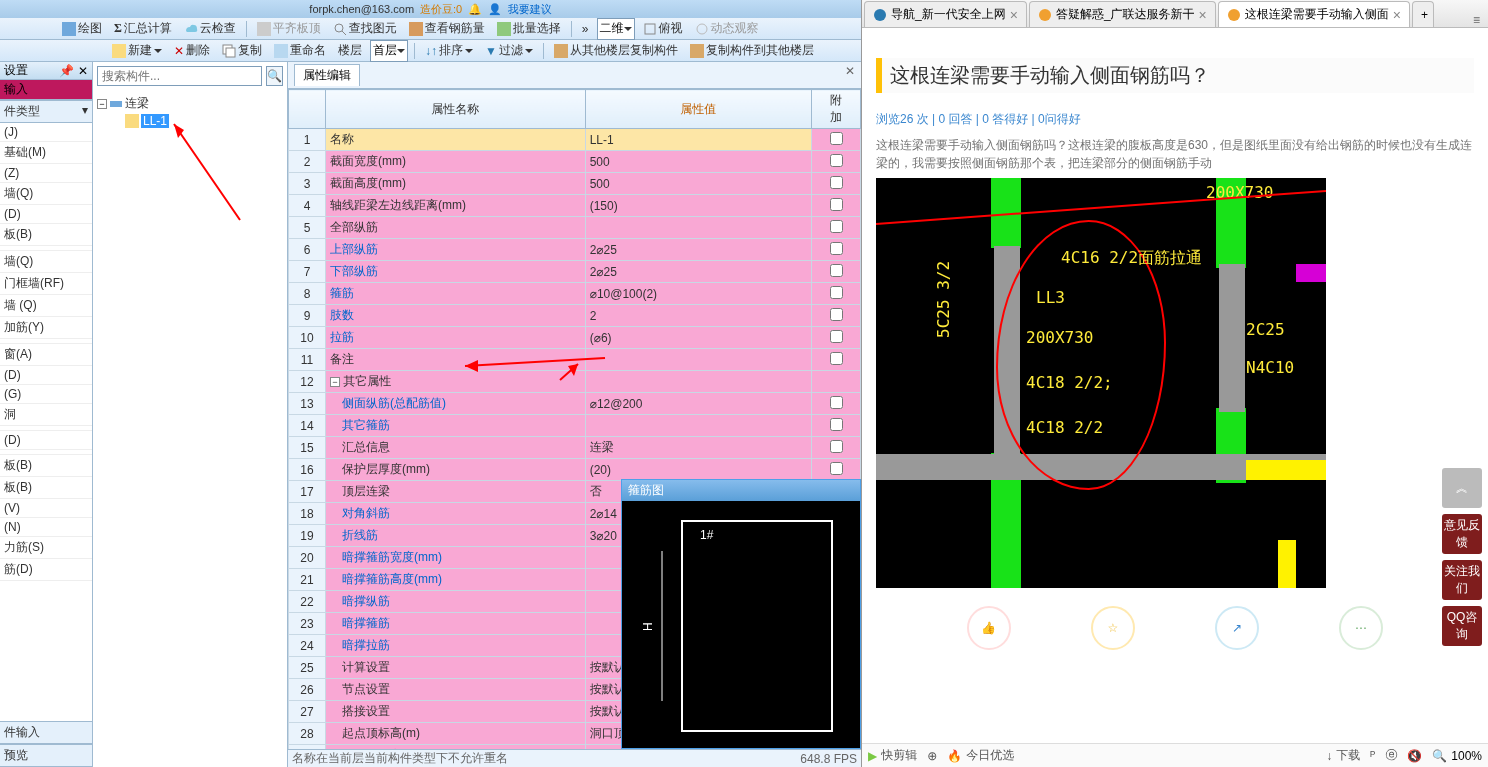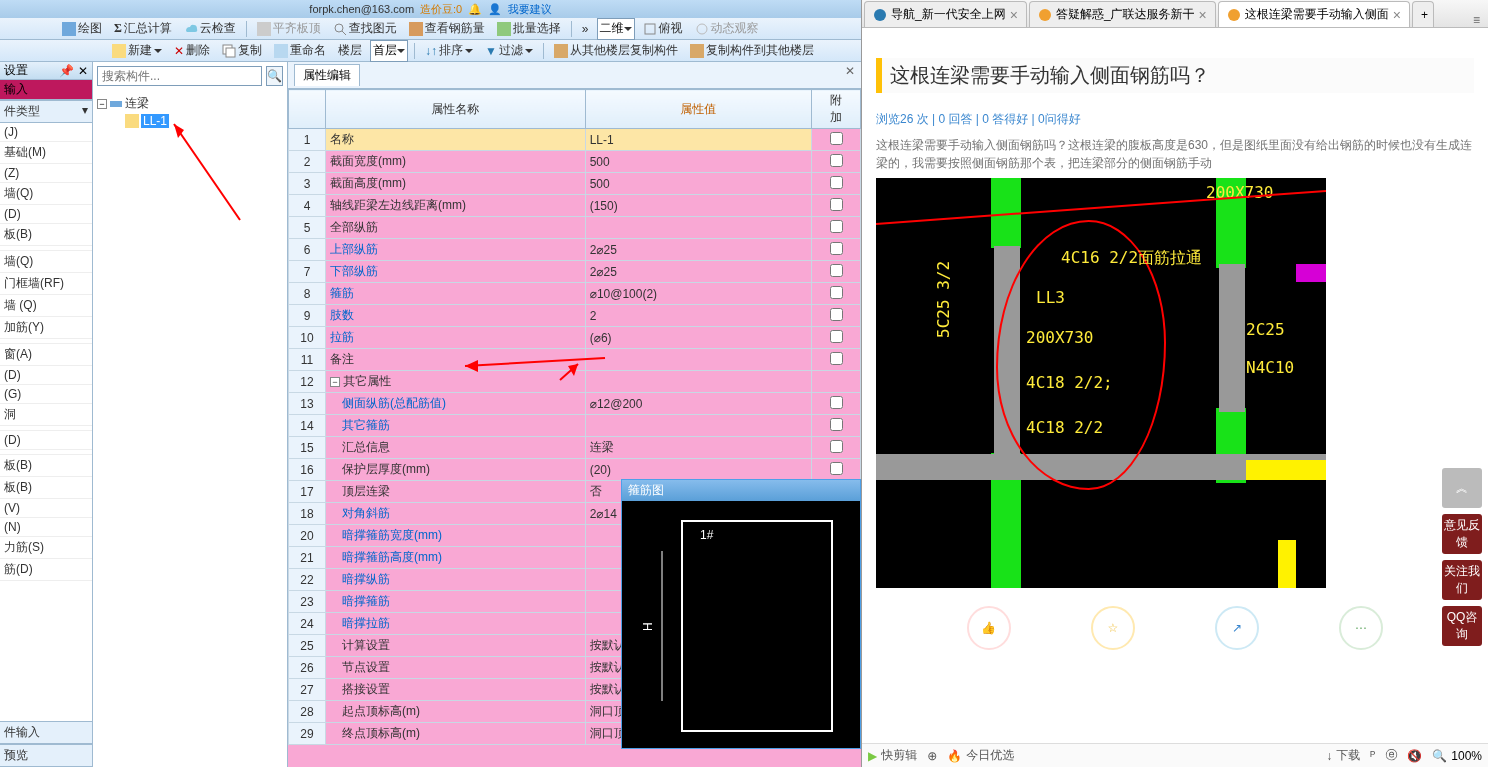--- a/index.html
+++ b/index.html
@@ -409,20 +409,26 @@
                   <td class="pval" style="">否</td>
                   <td class="chk"><input type="checkbox" style=""></td>
                 </tr>
                 <tr>
                   <td class="rownum">18</td>
                   <td class="pname link indent1" style="">对角斜筋</td>
                   <td class="pval" style="">2⌀14</td>
                   <td class="chk"><input type="checkbox" style=""></td>
                 </tr>
                 <tr>
+                  <td class="rownum">19</td>
+                  <td class="pname link indent1" style="">折线筋</td>
+                  <td class="pval" style="">3⌀20</td>
+                  <td class="chk"><input type="checkbox" style=""></td>
+                </tr>
+                <tr>
                   <td class="rownum">20</td>
                   <td class="pname link indent1" style="">暗撑箍筋宽度(mm)</td>
                   <td class="pval" style=""></td>
                   <td class="chk"><input type="checkbox" style=""></td>
                 </tr>
                 <tr>
                   <td class="rownum">21</td>
                   <td class="pname link indent1" style="">暗撑箍筋高度(mm)</td>
                   <td class="pval" style=""></td>
                   <td class="chk"><input type="checkbox" style=""></td>
@@ -470,20 +476,24 @@
                   <td class="chk"><input type="checkbox" style=""></td>
                 </tr>
                 <tr>
                   <td class="rownum">29</td>
                   <td class="pname indent1" style="">终点顶标高(m)</td>
                   <td class="pval" style="">洞口顶标高加连梁高度</td>
                   <td class="chk"><input type="checkbox" style=""></td>
                 </tr>
               </tbody>
           </table>
+        </div>
+        <div class="prop-status">
+          <span>名称在当前层当前构件类型下不允许重名</span>
+          <span>648.8 FPS</span>
         </div>
 
         <div class="gujin-popup">
           <div class="gujin-title">箍筋图</div>
           <svg class="gujin-svg">
             <rect x="60" y="20" width="150" height="210" fill="none" stroke="#fff" stroke-width="2"></rect>
             <text x="78" y="38" fill="#fff" font-size="14">1#</text>
             <line x1="40" y1="50" x2="40" y2="200" stroke="#fff"></line>
             <text x="30" y="130" fill="#fff" transform="rotate(-90 30 130)">H</text>
           </svg>

